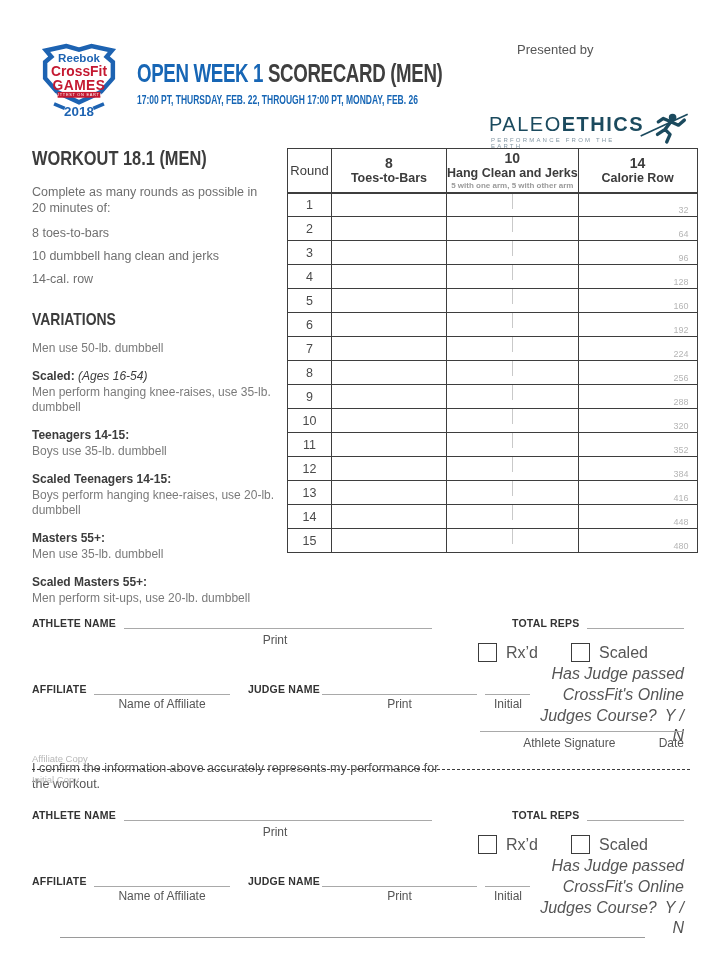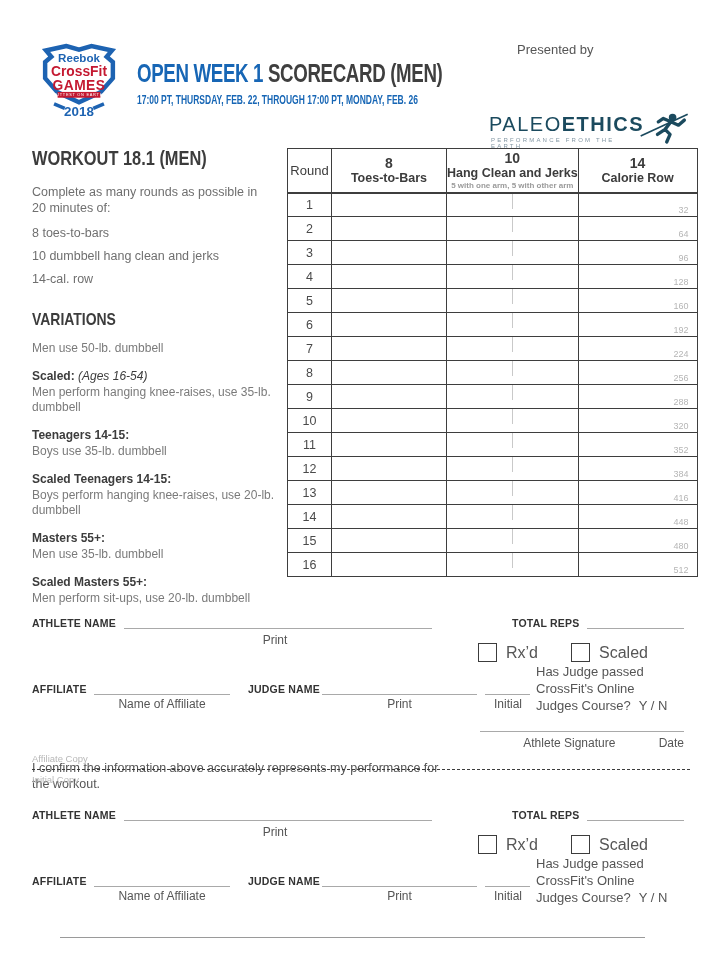--- a/index.html
+++ b/index.html
@@ -62,21 +62,21 @@
   .athlete-row .fline { flex:1; height:15px; margin-left:8px; }
   .print-under { position:absolute; left:86px; top:19px; width:314px; text-align:center; }
   .total-row { position:absolute; right:0; top:0; width:172px; display:flex; align-items:flex-end; }
   .total-row .fline { flex:1; height:15px; margin-left:8px; }
 
   .check-row { position:absolute; left:446px; top:29px; display:flex; align-items:center; }
   .checkbox { width:19px; height:19px; border:1.5px solid #3c3c3c; background:#fff; }
   .check-lab { font-size:16px; color:#555; margin-left:9px; }
   .check-gap { width:33px; }
 
-  .judge-q { position:absolute; right:0; top:50px; width:148px; text-align:left; font-size:13px; color:#555; line-height:1.3; }
+  .judge-q { position:absolute; right:0; top:50px; width:148px; text-align:right; font-size:16px; color:#555; line-height:1.3;font-style:italic; }
   .yn { margin-left:8px; }
 
   .affiliate-row { position:absolute; left:0; top:66px; width:500px; }
   .aff-label { position:absolute; left:0; bottom:0;text-align:center; }
   .aff-line { position:absolute; left:62px; width:136px; bottom:0; height:14px; }
   .judge-label { position:absolute; left:216px; bottom:0; }
   .judge-line { position:absolute; left:290px; width:155px; bottom:0; height:14px; }
   .initial-line { position:absolute; left:453px; width:45px; bottom:0; height:14px; }
   .affiliate-row { height:15px; }
   .aff-sub { position:absolute; top:83px; left:0; width:500px; }
@@ -337,30 +337,20 @@
         <tr>
           <td class="c-round">15</td>
           <td></td>
           <td>
             <span class="mid-div"></span>
           </td>
           <td>
             <span class="cum">480</span>
           </td>
         </tr>
-        <tr>
-          <td class="c-round">16</td>
-          <td></td>
-          <td>
-            <span class="mid-div"></span>
-          </td>
-          <td>
-            <span class="cum">512</span>
-          </td>
-        </tr>
       </tbody>
   </table>
 
   <div class="copy-block" style="top:614px;">
     <div class="athlete-row">
       <span class="flabel">ATHLETE NAME</span>
       <span class="fline"></span>
     </div>
     <div class="print-under sublabel">Print</div>
     <div class="total-row">

